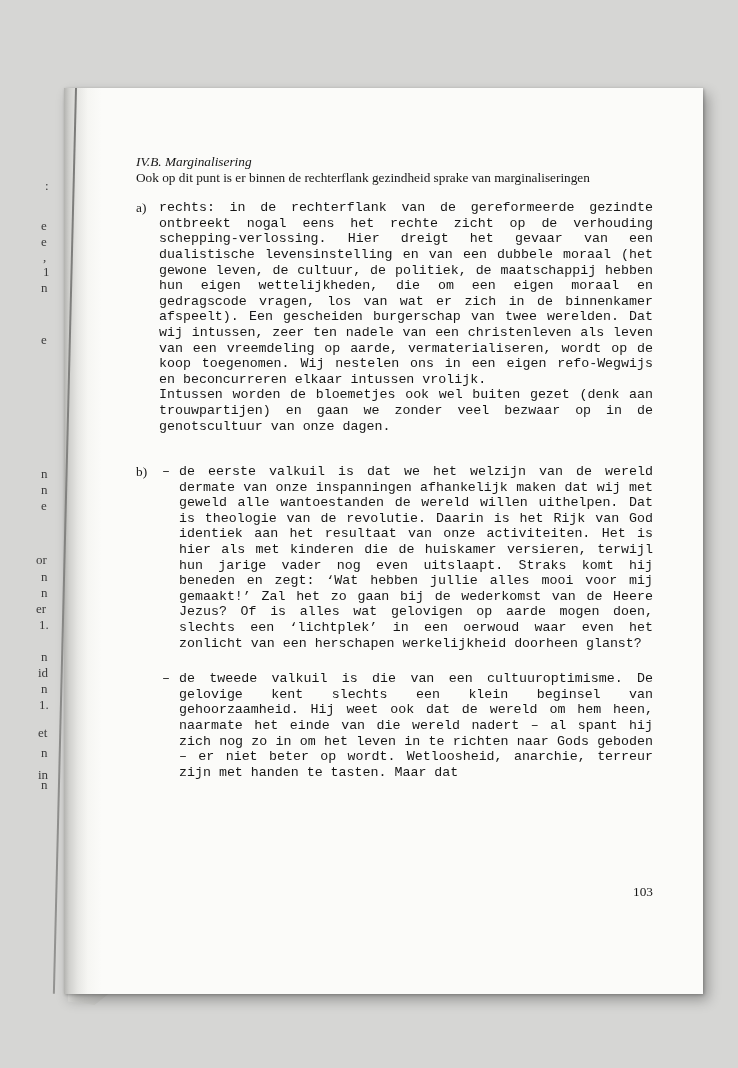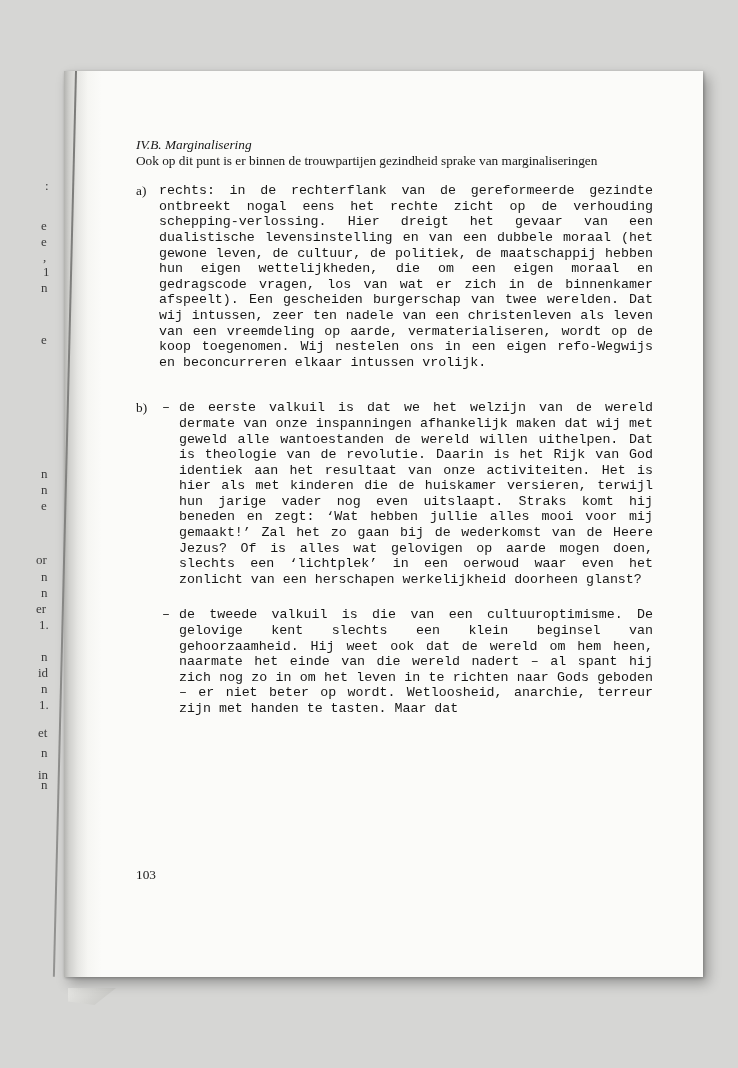--- a/index.html
+++ b/index.html
@@ -25,21 +25,21 @@
   .stack-edge {
     position:absolute;
     left:68px; top:988px;
     width:48px; height:17px;
     background:linear-gradient(135deg,#e6e6e3 0%,#c9c9c6 80%);
     clip-path:polygon(0 0,100% 0,55% 100%,0 80%);
   }
 
   .page {
     position:absolute;
-    left:64px; top:71px;
+    left:64px; top:88px;
     width:639px; height:906px;
     background:#fbfbf9;
     box-shadow: 5px 6px 12px rgba(0,0,0,0.30), 1px 1px 3px rgba(0,0,0,0.25);
   }
   .gutter {
     position:absolute; left:0; top:0; bottom:0; width:38px;
     background:linear-gradient(to right,
       #b3b3b0 0px, #cfcfcc 5px, #e7e7e4 14px, #f6f6f3 24px, rgba(251,251,249,0) 38px);
     pointer-events:none;
   }
@@ -67,20 +67,21 @@
   .item-b { margin-top:30px; }
 
   .sub { display:flex; align-items:flex-start; }
   .sub .sub-marker { flex:0 0 20px; padding-left:3px; box-sizing:border-box; }
   .sub .sub-text { flex:1; min-width:0; }
   .sub-gap { margin-top:20px; }
 
   .page-number {
     position:absolute;
     left:72px; top:796px; width:517px;
+    text-align:right;
     font-size:13.3px;
     color:#161616;
   }
 </style>
 </head>
 <body>
 
 <div class="canvas">
 
   <span class="fragment" style="top:179px;left:45px">:</span>
@@ -108,26 +109,27 @@
   <span class="fragment" style="top:778px;left:41px">n</span>
 
   <div class="stack-edge"></div>
 
   <div class="page">
     <div class="gutter"></div>
     <div class="fold"></div>
 
     <div class="content">
       <div class="heading">IV.B. Marginalisering</div>
-      <p class="intro">Ook op dit punt is er binnen de trouwpartijen gezindheid sprake van marginaliseringen</p>
+      <p class="intro">Ook op dit punt is er binnen de rechterflank gezindheid sprake van marginaliseringen</p>
 
       <div class="item item-a">
         <span class="marker">a)</span>
         <div class="item-body">
           <p>rechts: in de rechterflank van de gereformeerde gezindte ontbreekt nogal eens het rechte zicht op de verhouding schepping-verlossing. Hier dreigt het gevaar van een dualistische levensinstelling en van een dubbele moraal (het gewone leven, de cultuur, de politiek, de maatschappij hebben hun eigen wettelijkheden, die om een eigen moraal en gedragscode vragen, los van wat er zich in de binnenkamer afspeelt). Een gescheiden burgerschap van twee werelden. Dat wij intussen, zeer ten nadele van een christenleven als leven van een vreemdeling op aarde, vermaterialiseren, wordt op de koop toegenomen. Wij nestelen ons in een eigen refo-Wegwijs en beconcurreren elkaar intussen vrolijk.</p>
+          <p>Intussen worden de bloemetjes ook wel buiten gezet (denk aan trouwpartijen) en gaan we zonder veel bezwaar op in de genotscultuur van onze dagen.</p>
         </div>
       </div>
 
       <div class="item item-b">
         <span class="marker">b)</span>
         <div class="item-body">
           <div class="sub">
             <span class="sub-marker">–</span>
             <p class="sub-text">de eerste valkuil is dat we het welzijn van de wereld dermate van onze inspanningen afhankelijk maken dat wij met geweld alle wantoestanden de wereld willen uithelpen. Dat is theologie van de revolutie. Daarin is het Rijk van God identiek aan het resultaat van onze activiteiten. Het is hier als met kinderen die de huiskamer versieren, terwijl hun jarige vader nog even uitslaapt. Straks komt hij beneden en zegt: ‘Wat hebben jullie alles mooi voor mij gemaakt!’ Zal het zo gaan bij de wederkomst van de Heere Jezus? Of is alles wat gelovigen op aarde mogen doen, slechts een ‘lichtplek’ in een oerwoud waar even het zonlicht van een herschapen werkelijkheid doorheen glanst?</p>
           </div>

